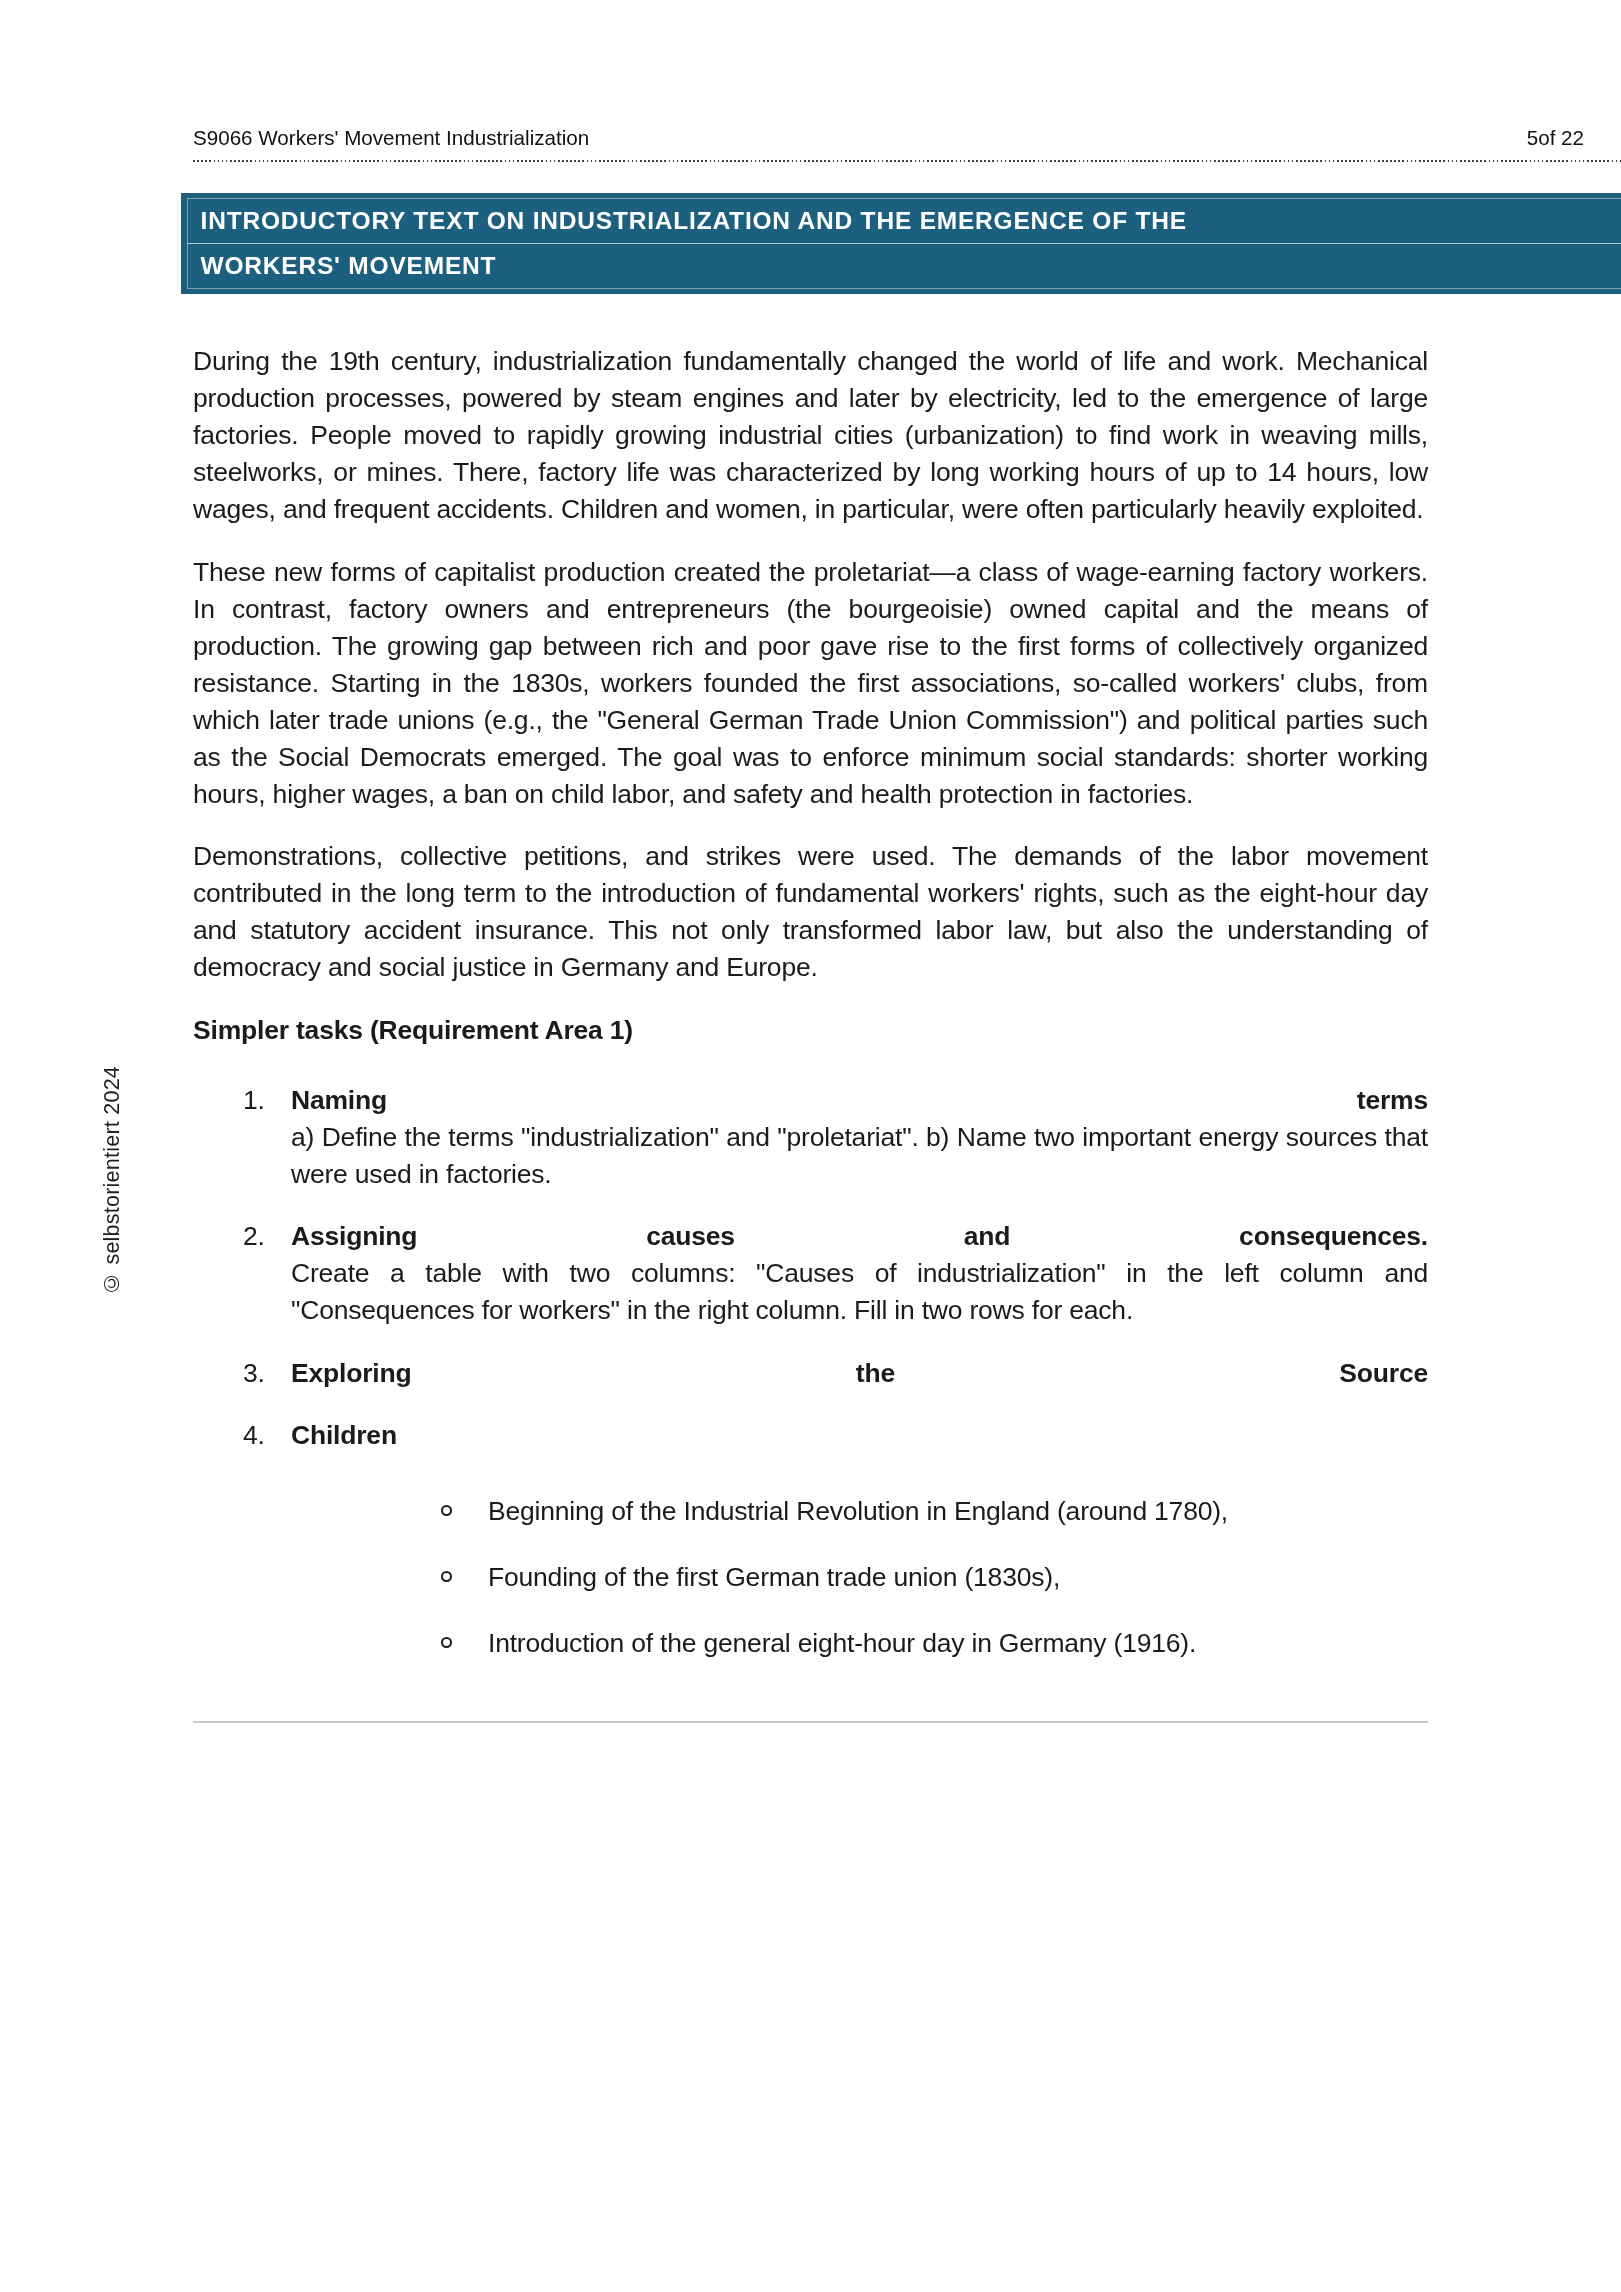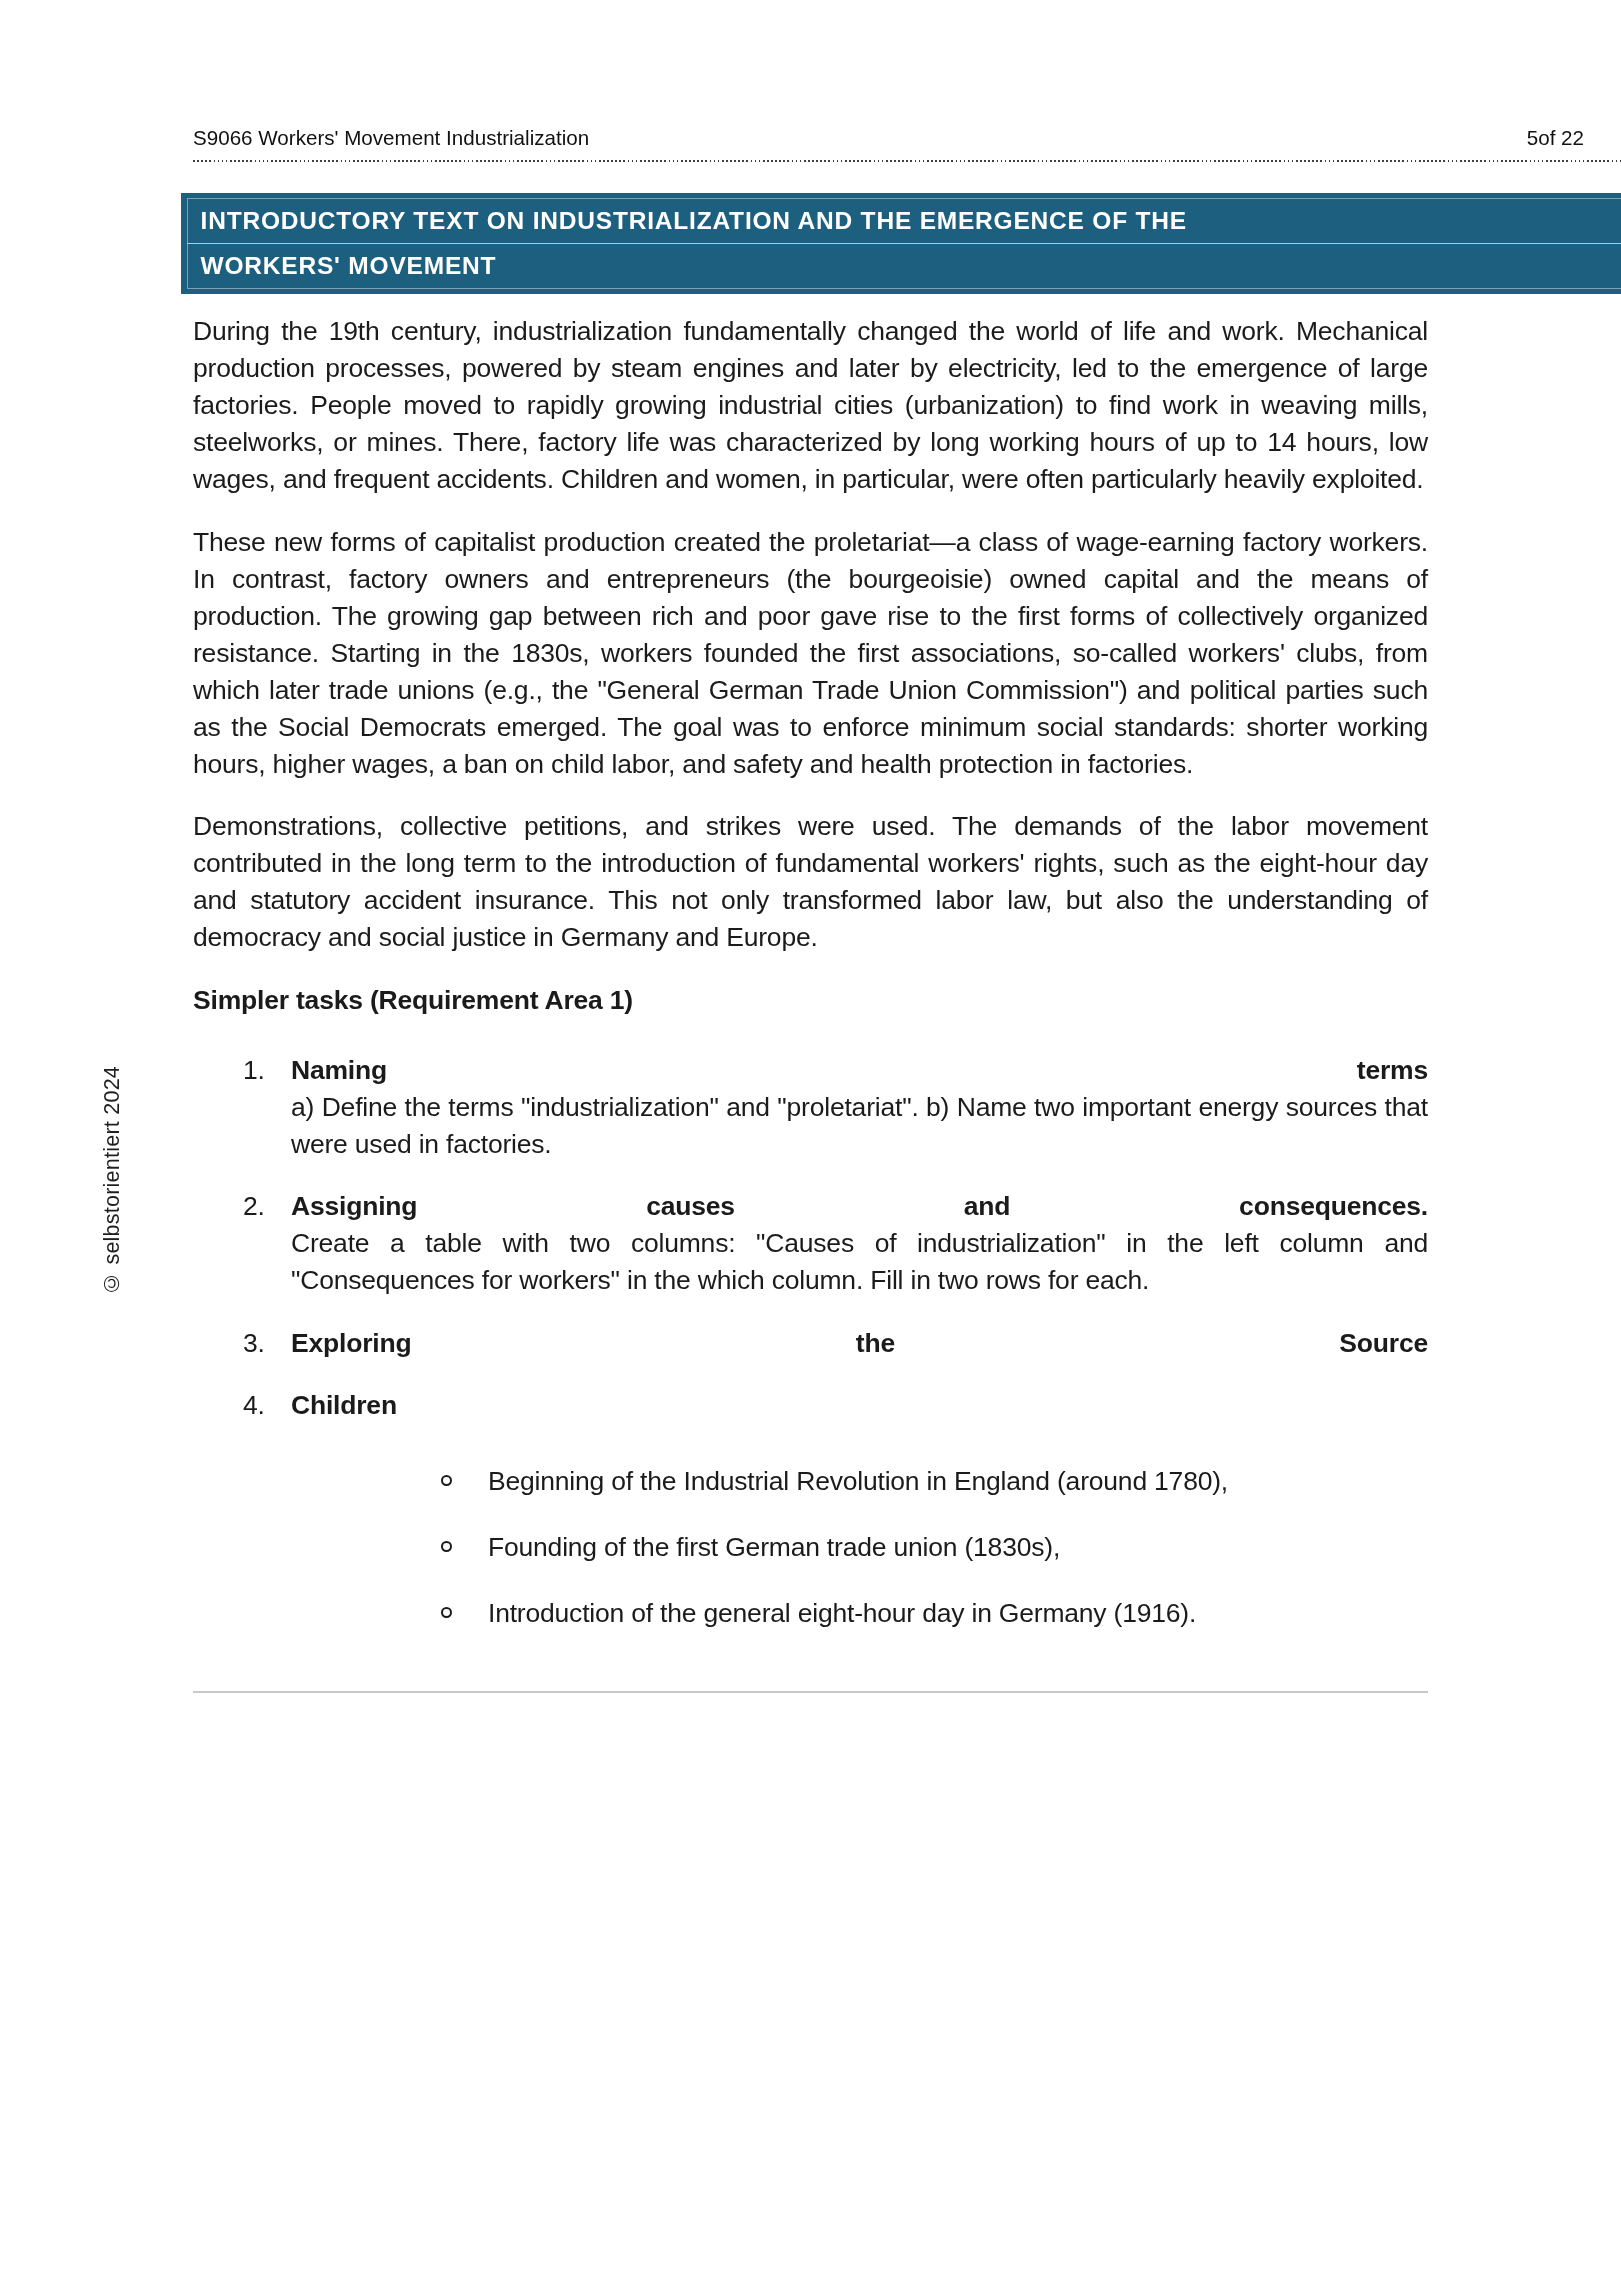--- a/index.html
+++ b/index.html
@@ -62,21 +62,21 @@
     left:193px; top:293px;
     width:1235px;
     font-size:26.5px;
     line-height:37px;
     letter-spacing:-0.2px;
   }
   .content p{
     margin:0 0 25.5px 0;
     text-align:justify;
   }
-  .content p.first{margin-top:20px;}
+  .content p.first{margin-top:50px;}
   .section-heading{
     font-weight:bold;
     margin:17.6px 0 33px 0;
   }
 
   
   .task-list{margin:0;padding:0;list-style:none;}
   .task{
     position:relative;
     padding-left:98px;
@@ -155,21 +155,21 @@
 
     <ol class="task-list">
       <li class="task">
         <span class="task-num">1.</span>
         <div class="task-title">Naming terms</div>
         <div class="task-body">a) Define the terms "industrialization" and "proletariat". b) Name two important energy sources that were used in factories.</div>
       </li>
       <li class="task">
         <span class="task-num">2.</span>
         <div class="task-title">Assigning causes and consequences.</div>
-        <div class="task-body">Create a table with two columns: "Causes of industrialization" in the left column and "Consequences for workers" in the which column. Fill in two rows for each.</div>
+        <div class="task-body">Create a table with two columns: "Causes of industrialization" in the left column and "Consequences for workers" in the right column. Fill in two rows for each.</div>
       </li>
       <li class="task">
         <span class="task-num">3.</span>
         <div class="task-title">Exploring the Source</div>
       </li>
       <li class="task">
         <span class="task-num">4.</span>
         <div class="task-title">Children</div>
 
         <ul class="bullet-list">

